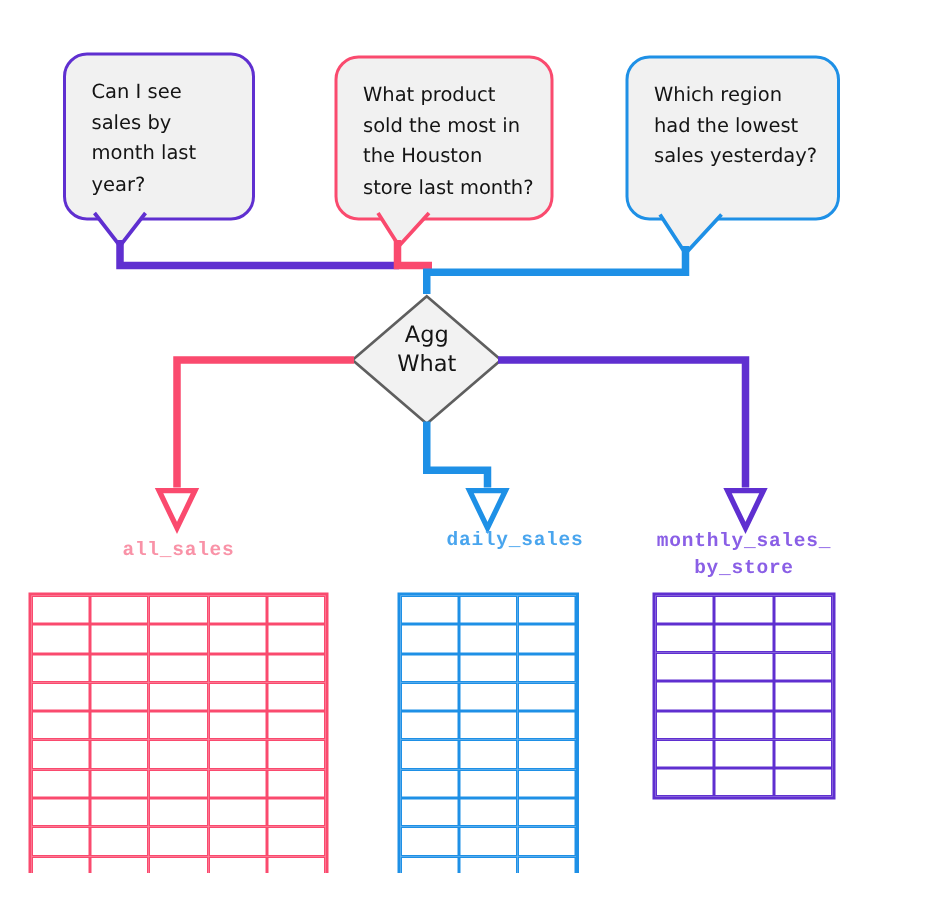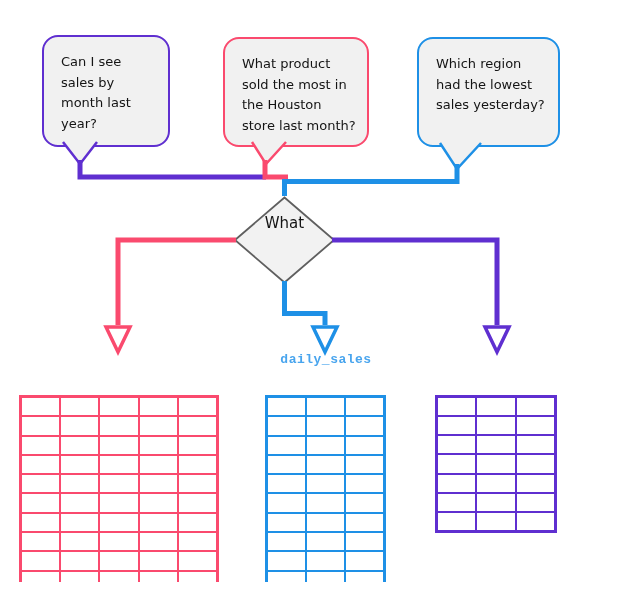--- a/index.html
+++ b/index.html
@@ -21,21 +21,21 @@
   .diamond-label{
     position:absolute;left:234px;top:214px;width:101px;
     text-align:center;color:var(--ink);font-size:15px;line-height:19px;
   }
   .tbl-label{
     position:absolute;text-align:center;
     font-family:"Liberation Mono",monospace;font-size:13px;line-height:18px;
     letter-spacing:0.5px;font-weight:bold;
   }
   .tbl-label.pink{color:var(--pink_label);}
-  .tbl-label.blue{color:var(--blue_label);}
+  .tbl-label.blue{color:var(--blue_label);text-align:right;}
   .tbl-label.purple{color:var(--purple_label);}
   .grid-table{
     position:absolute;box-sizing:border-box;display:grid;background:#fff;
     border:2.5px solid var(--c);
   }
   .grid-table.pink{--c:var(--pink);}
   .grid-table.blue{--c:var(--blue);}
   .grid-table.purple{--c:var(--purple);}
   .grid-table .cell{border:1px solid var(--c);}
   .line{fill:none;stroke-width:5;stroke-linejoin:miter;}
@@ -70,26 +70,35 @@
     <polyline class="line" points="236,240 118,240 118,325" style="stroke:var(--pink)"></polyline>
     <polyline class="line" points="284.5,281 284.5,313.5 325,313.5 325,325" style="stroke:var(--blue)"></polyline>
     <polyline class="line" points="332,240 497,240 497,325" style="stroke:var(--purple)"></polyline>
 
     <polygon points="106,327 130,327 118,352" style="fill:#fff;stroke:var(--pink);stroke-width:3.5"></polygon>
     <polygon points="313,327 337,327 325,352" style="fill:#fff;stroke:var(--blue);stroke-width:3.5"></polygon>
     <polygon points="485,327 509,327 497,352" style="fill:#fff;stroke:var(--purple);stroke-width:3.5"></polygon>
   </svg>
 
   <div class="diamond-label">
+    <span style="display:block">Agg</span>
     <span style="display:block">What</span>
   </div>
 
+  <div class="tbl-label pink" style="left:19px;top:358px;width:200px;">
+    <span style="display:block">all_sales</span>
+    <span style="display:block"></span>
+  </div>
   <div class="tbl-label blue" style="left:263px;top:351px;width:126px;">
     <span style="display:block">daily_sales</span>
   </div>
+  <div class="tbl-label purple" style="left:432px;top:352px;width:128px;">
+    <span style="display:block">monthly_sales_</span>
+    <span style="display:block">by_store</span>
+  </div>
 
   <div class="grid-table pink" style="left: 19px; top: 395px; width: 200px; height: 197px; grid-template-columns: repeat(5, 1fr); grid-template-rows: repeat(10, 1fr);">
       <div class="cell"></div>
       <div class="cell"></div>
       <div class="cell"></div>
       <div class="cell"></div>
       <div class="cell"></div>
       <div class="cell"></div>
       <div class="cell"></div>
       <div class="cell"></div>

